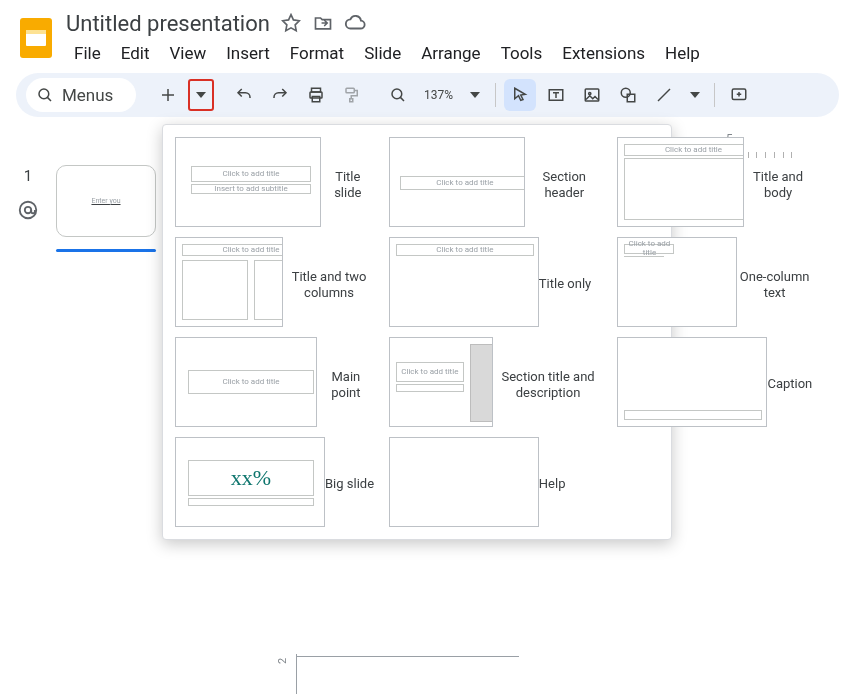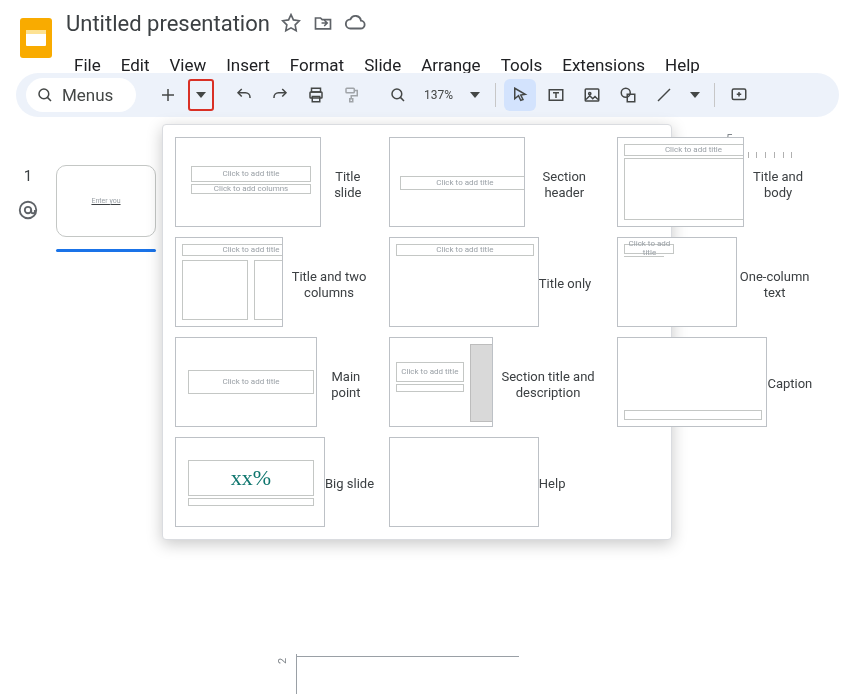--- a/index.html
+++ b/index.html
@@ -25,21 +25,21 @@
     width: 40px; height: 52px;
     margin-top: 4px;
     margin-right: 10px;
     display:flex;align-items:center;justify-content:center;
   }
   .logo svg { width: 36px; height: 48px; }
   .title-area { flex: 1; }
   .title-row { display:flex; align-items:center; height:30px; gap:10px; }
   .doc-title { font-size: 22px; color:#3c4043; letter-spacing:0; }
   .title-icon { width:22px;height:22px;display:flex;align-items:center;justify-content:center;color:#5f6368;cursor:pointer; }
-  .menubar { display:flex; gap:4px; margin-top:12px; height:30px; align-items:center;}
+  .menubar { display:flex; gap:4px; margin-top:0; height:30px; align-items:center;}
   .menuitem { padding:4px 8px; font-size:17px; color:#202124; cursor:pointer; border-radius:4px;}
   
   .toolbar-wrap { padding: 6px 16px 0 16px; }
   .toolbar {
     height: 44px;
     background:#edf2fa;
     border-radius: 22px;
     display:flex;
     align-items:center;
     padding: 12px 10px;
@@ -351,21 +351,21 @@
   </div>
 
 <div class="popup">
   <div class="grid" id="layout-grid">
       <div class="cell">
         <div class="layout-thumb">
           <div class="ph " style="left:15px;top:28px;width:120px;height:16px">
             <div class="pht">Click to add title</div>
           </div>
           <div class="ph " style="left:15px;top:46px;width:120px;height:10px">
-            <div class="pht">Click to add columns</div>
+            <div class="pht">Insert to add subtitle</div>
           </div>
         </div>
                   <div class="layout-label">Title slide</div>
       </div>
       <div class="cell">
         <div class="layout-thumb">
           <div class="ph " style="left:10px;top:38px;width:130px;height:14px">
             <div class="pht">Click to add title</div>
           </div>
         </div>

